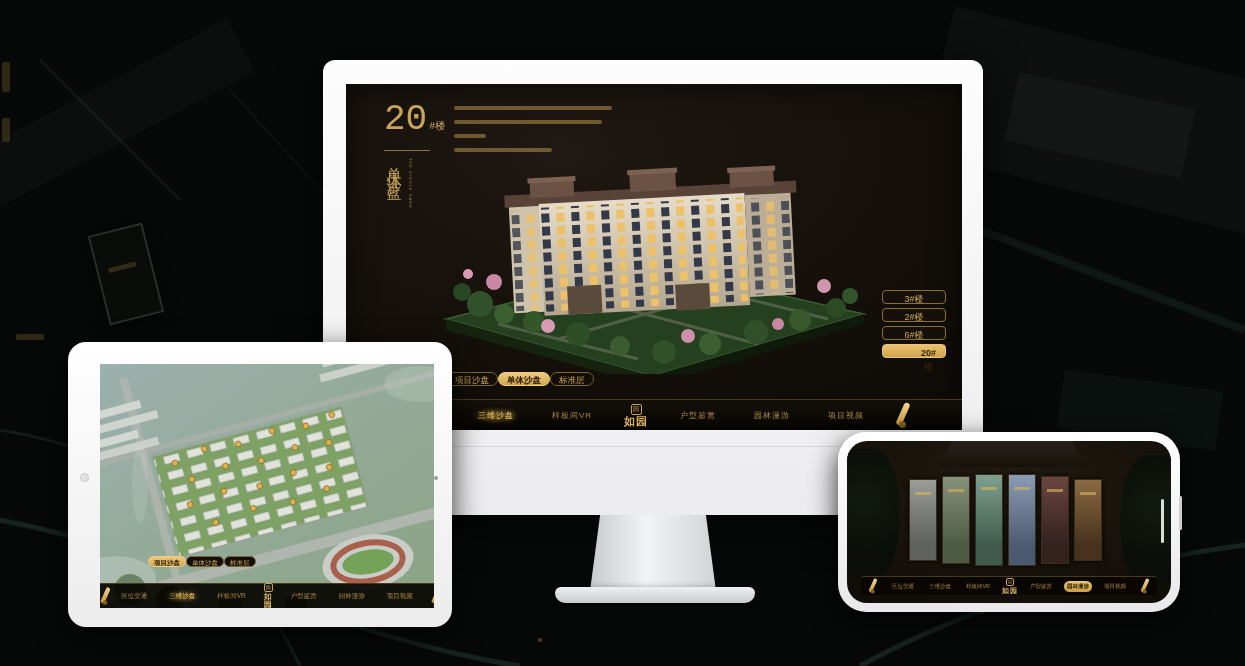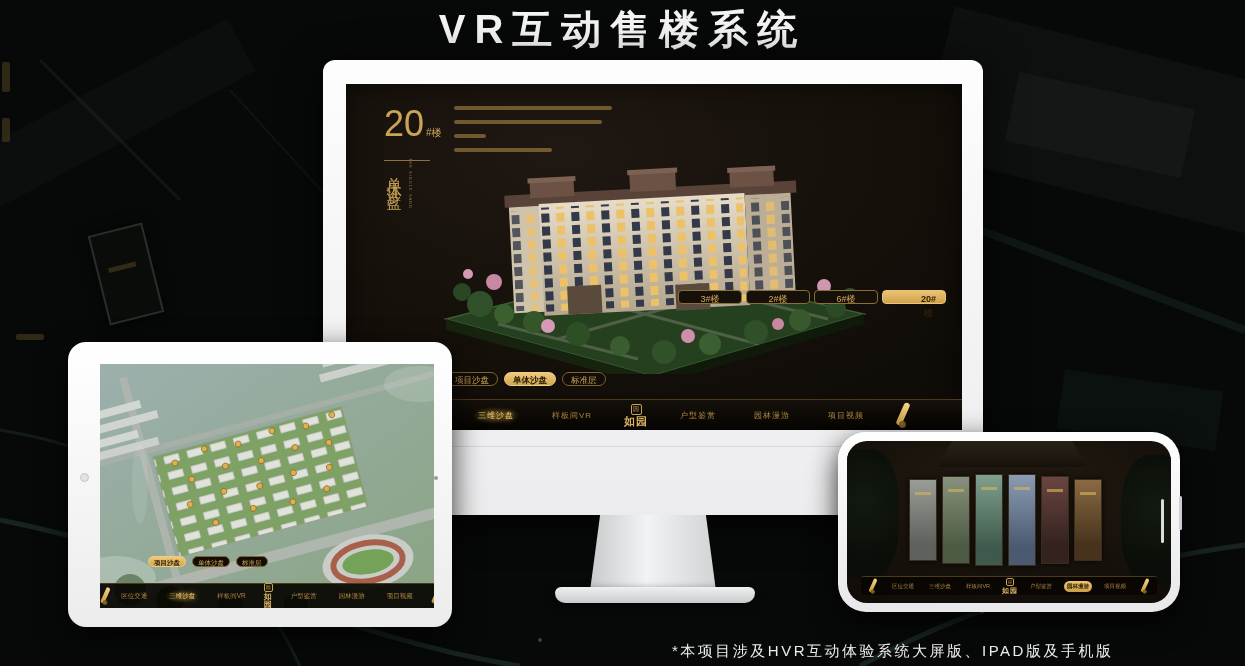--- a/index.html
+++ b/index.html
@@ -30,39 +30,39 @@
             box-shadow:inset 0 0 30px rgba(0,0,0,.6);}
   .m-seam{position:absolute;left:0;top:386px;width:100%;height:1px;background:#d7d7d9;}
   .m-neck{position:absolute;left:267px;top:455px;width:126px;height:76px;
           background:linear-gradient(90deg,#c9cacc,#f2f3f4 45%,#d2d3d5);
           clip-path:polygon(8% 0,92% 0,100% 100%,0 100%);}
   .m-base{position:absolute;left:232px;top:527px;width:200px;height:16px;border-radius:6px 6px 10px 10px;
           background:linear-gradient(#eff0f1,#c9cacc);box-shadow:0 3px 8px rgba(0,0,0,.6);}
 
   
   .hp{position:absolute;left:38px;top:16px;color:#c5a156;}
-  .hp-num{font-family:Liberation Sans, sans-serif;font-size:36px;line-height:48px;color:#caa557;}
+  .hp-num{font-family:Liberation Mono, monospace;font-size:36px;line-height:40px;color:#caa557;}
   .hp-suf{font-size:10px;margin-left:2px;}
   .hp-rule{width:46px;height:1px;background:#8a7340;margin:3px 0 4px;}
   .hp-vert{writing-mode:vertical-rl;font-size:15px;letter-spacing:6px;color:#c3a055;height:96px;}
   .hp-vert-en{position:absolute;left:24px;top:58px;writing-mode:vertical-rl;font-size:4px;letter-spacing:1px;color:#8a7340;}
   .desc{position:absolute;left:108px;top:22px;}
   .desc i{display:block;height:4px;border-radius:2px;background:rgba(195,155,80,.5);margin-bottom:10px;filter:blur(.3px);}
   .desc i:nth-child(1){width:158px}.desc i:nth-child(2){width:148px}
   .desc i:nth-child(3){width:32px}.desc i:nth-child(4){width:98px}
   .bsvg{position:absolute;left:92px;top:70px;}
 
   
-  .floors{position:absolute;right:16px;top:206px;display:flex;gap:4px;justify-content:center;}
+  .floors{position:absolute;right:16px;top:206px;display:flex;flex-direction:column;gap:4px;justify-content:center;}
   .fbtn{width:64px;height:14px;line-height:14px;text-align:center;font-size:9px;color:#cfa85a;
         background:#151009;border:1px solid #8a6f35;border-radius:4px;cursor:pointer;}
   .fbtn.on{background:linear-gradient(#ecc272,#cfa24c);color:#2b1d08;border-color:#e8c378;font-weight:700;padding-left:35px;}
 
   
-  .tabs{position:absolute;display:flex;gap:6px;}
+  .tabs{position:absolute;display:flex;}
   .m-tabs{left:100px;top:288px;}
   .pill{height:14px;line-height:14px;padding:0 8px;font-size:8.5px;color:#cfa85a;background:#120d07;
         border:1px solid #7d6430;border-radius:8px;cursor:pointer;white-space:nowrap;}
   .pill.on{background:linear-gradient(#f0ca7c,#d2a64f);color:#2b1d08;border-color:#f0cd84;font-weight:700;}
 
   
   .navbar{position:absolute;left:0;bottom:0;width:100%;height:30px;
           background:linear-gradient(#15100a,#060402);border-top:1px solid #4a3a18;
           display:flex;align-items:center;justify-content:center;gap:26px;}
   .nav-it{position:relative;font-size:8px;color:#a9853f;letter-spacing:1px;cursor:pointer;padding:3px 6px;white-space:nowrap;}
@@ -145,21 +145,20 @@
     <div class="band band1"></div>
     <div class="band band2"></div>
     <div class="cert">
         <i></i>
       </div>
     <span class="gold-smudge" style="left:2px;top:62px;width:8px;height:30px;"></span>
     <span class="gold-smudge" style="left:2px;top:118px;width:8px;height:24px;"></span>
     <span class="gold-smudge" style="left:16px;top:334px;width:28px;height:6px;"></span>
   </div>
 
-  <h1 class="title">VR互动售楼系统</h1>
 
   <div class="monitor">
     <div class="m-screen">
 
       <div class="hp">
         <div class="hp-num">
           <span>20</span><span class="hp-suf">#楼</span>
         </div>
         <div class="hp-rule"></div>
         <div class="hp-vert">单体沙盘</div>
@@ -397,14 +396,13 @@
         <span class="scrollico">
             <b></b>
             <u></u>
           </span>
       </div>
       <span class="home-ind"></span>
     </div>
     <span class="side-btn"></span>
   </div>
 
-  <div class="footnote">*本项目涉及HVR互动体验系统大屏版、IPAD版及手机版</div>
 </div>
 
 </body></html>

